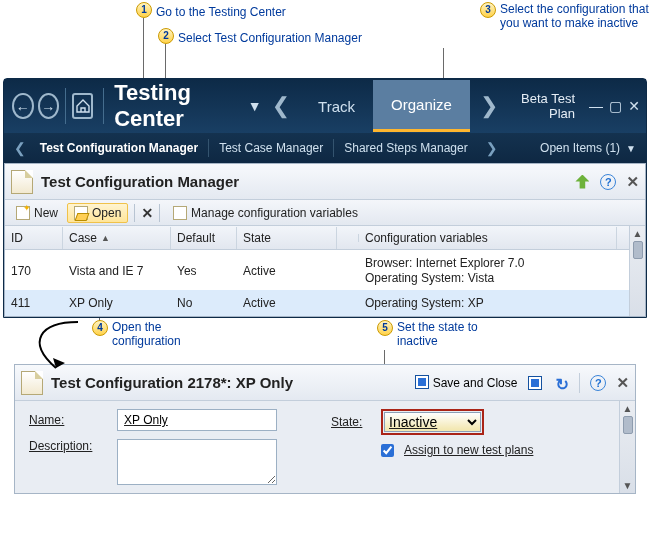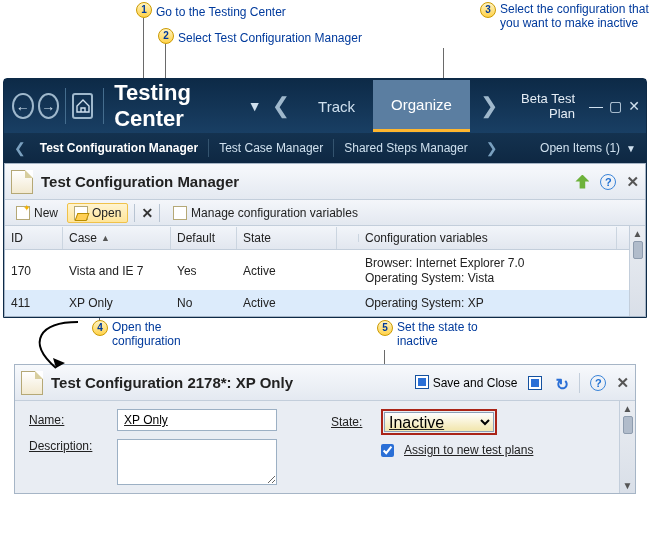--- a/index.html
+++ b/index.html
@@ -61,21 +61,21 @@
   .cv-multiline { line-height:1.25; }
   .vscroll { width:16px; background:linear-gradient(#eaedf2,#d9dfe8); border-left:1px solid #c3cedb; display:flex; flex-direction:column; align-items:center; padding:2px 0; gap:2px;}
   .vscroll .thumb { width:10px; height:18px; background:#b1bccb; border:1px solid #8e9cae; border-radius:2px;}
   .vscroll .arr { font-size:10px; color:#555;}
 
   .arrow-curve { position:absolute; left:20px; top:318px; z-index:5; }
 
   
   .panel2 { position:absolute; left:14px; top:364px; width:622px; }
   .state-sel { display:inline-flex; align-items:center; border:2px solid #aa2417; padding:1px; }
-  .state-sel select { width:110px; height:20px; font-size:16px; border:1px solid #8ca0b6; background:linear-gradient(#fff,#f3e8b3 90%);}
+  .state-sel select { width:97px; height:20px; font-size:14px; border:1px solid #8ca0b6; background:linear-gradient(#fff,#f3e8b3 90%);}
   .frm-row { display:flex; align-items:center; font-size:12px; color:#222; margin:8px 14px; gap:10px;text-decoration:underline;}
   .frm-row input[type=text]{ height:22px; border:1px solid #9cb0c4; padding:2px 6px; font-size:12px; width:160px;}
   .frm-row textarea{ height:46px; width:160px; border:1px solid #9cb0c4; font-size:12px; padding:4px;}
   .lbl { width:78px; }
   .panel2-body { display:flex; }
   .col { flex:1; }
   .save-ico { width:14px;height:14px; background:#2a6fd6; display:inline-block; border:1px solid #1451a0; box-shadow:inset 0 0 0 2px #fff;}
   .undo-ico { color:#2a6fd6; font-size:16px; font-weight:bold; display:inline-block; transform:scaleX(-1);}
   .refresh-ico { background:#6db23a; width:14px; height:14px; display:inline-block; clip-path: polygon(50% 0,100% 50%,70% 50%,70% 100%,30% 100%,30% 50%,0 50%);}
   .chk { width:13px;height:13px; accent-color:#2a6fd6;}

